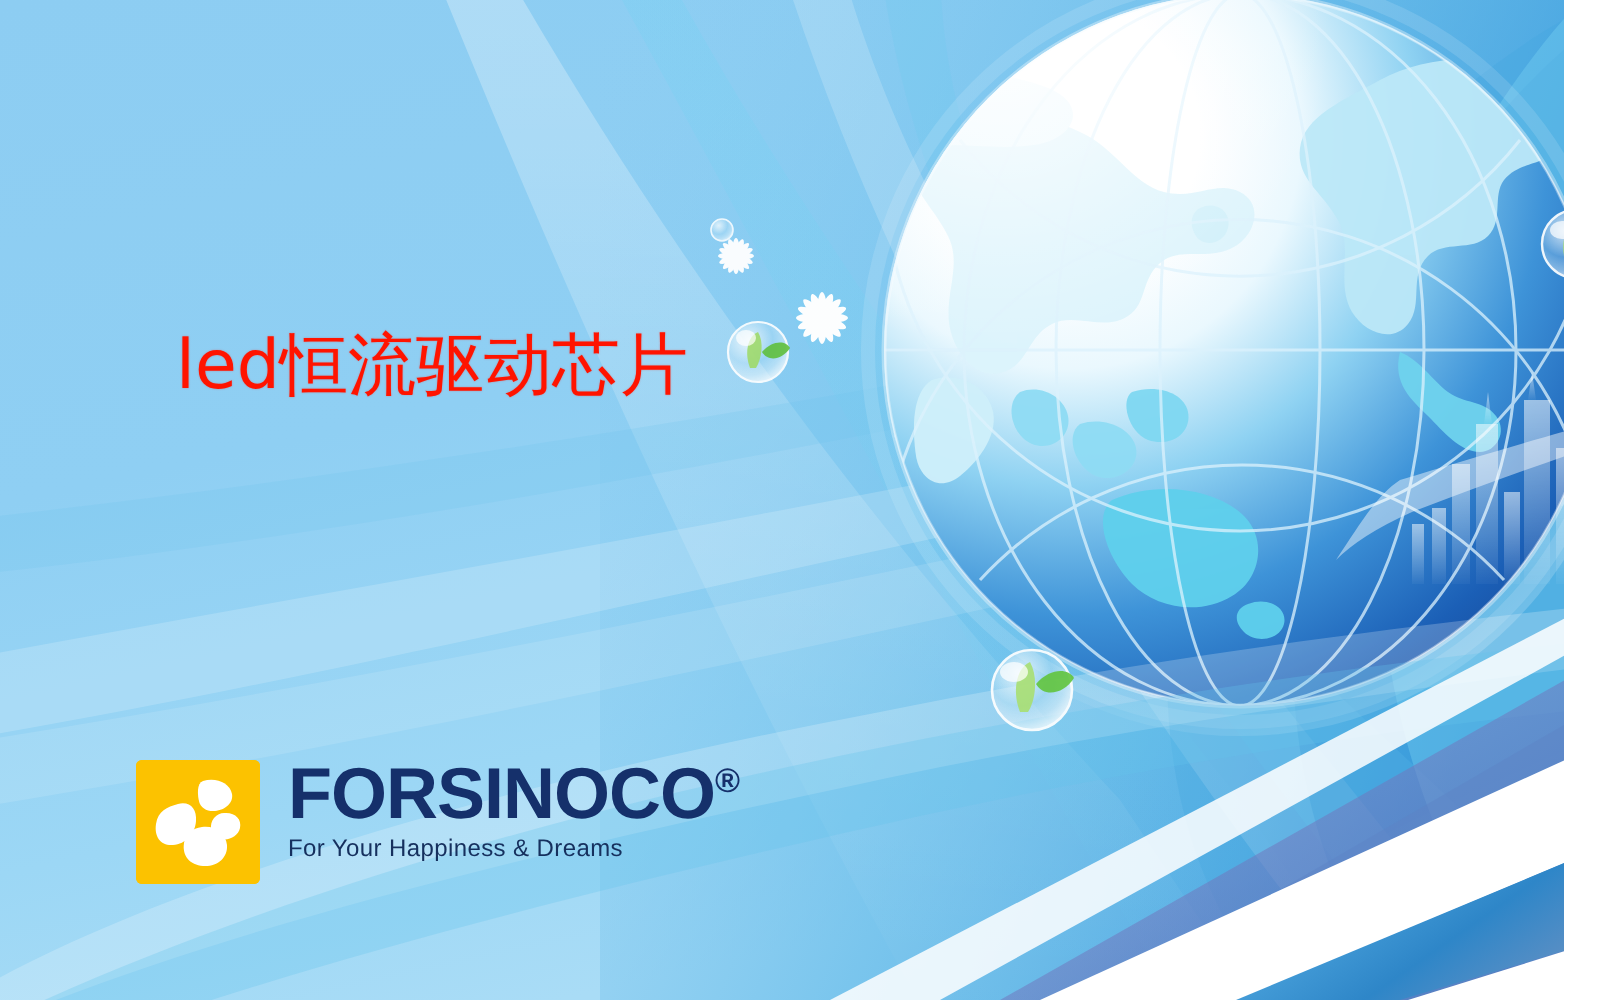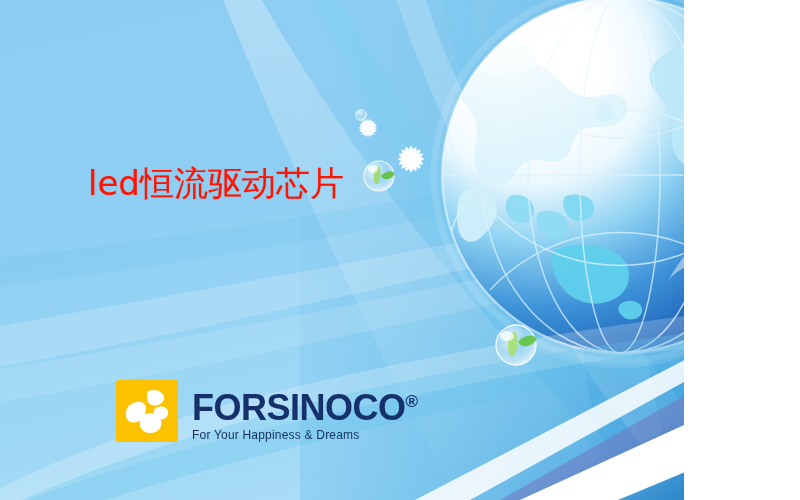--- a/index.html
+++ b/index.html
@@ -8,21 +8,21 @@
     margin: 0;
     padding: 0;
     background: #ffffff;
   }
   body {
     font-family: "Liberation Sans", "DejaVu Sans", sans-serif;
   }
 
   #banner {
     position: relative;
-    width: 684px;
+    width: 782px;
     height: 500px;
     overflow: hidden;
     background: #8ECEF2;
   }
 
   
   #artwork {
     position: absolute;
     inset: 0;
     width: 800px;
@@ -57,23 +57,22 @@
     white-space: nowrap;
   }
 
   
   .logo-lockup {
     position: absolute;
     left: 68px;
     top: 380px;
     z-index: 20;
     display: flex;
-    align-items: flex-end;
+    align-items: flex-start;
     user-select: none;
-    margin-left: 48px;
   }
   .logo-mark {
     width: 62px;
     height: 62px;
     background: #FCC200;
     border-radius: 3px;
     flex: 0 0 auto;
     position: relative;
   }
   .logo-mark svg { display: block; }

